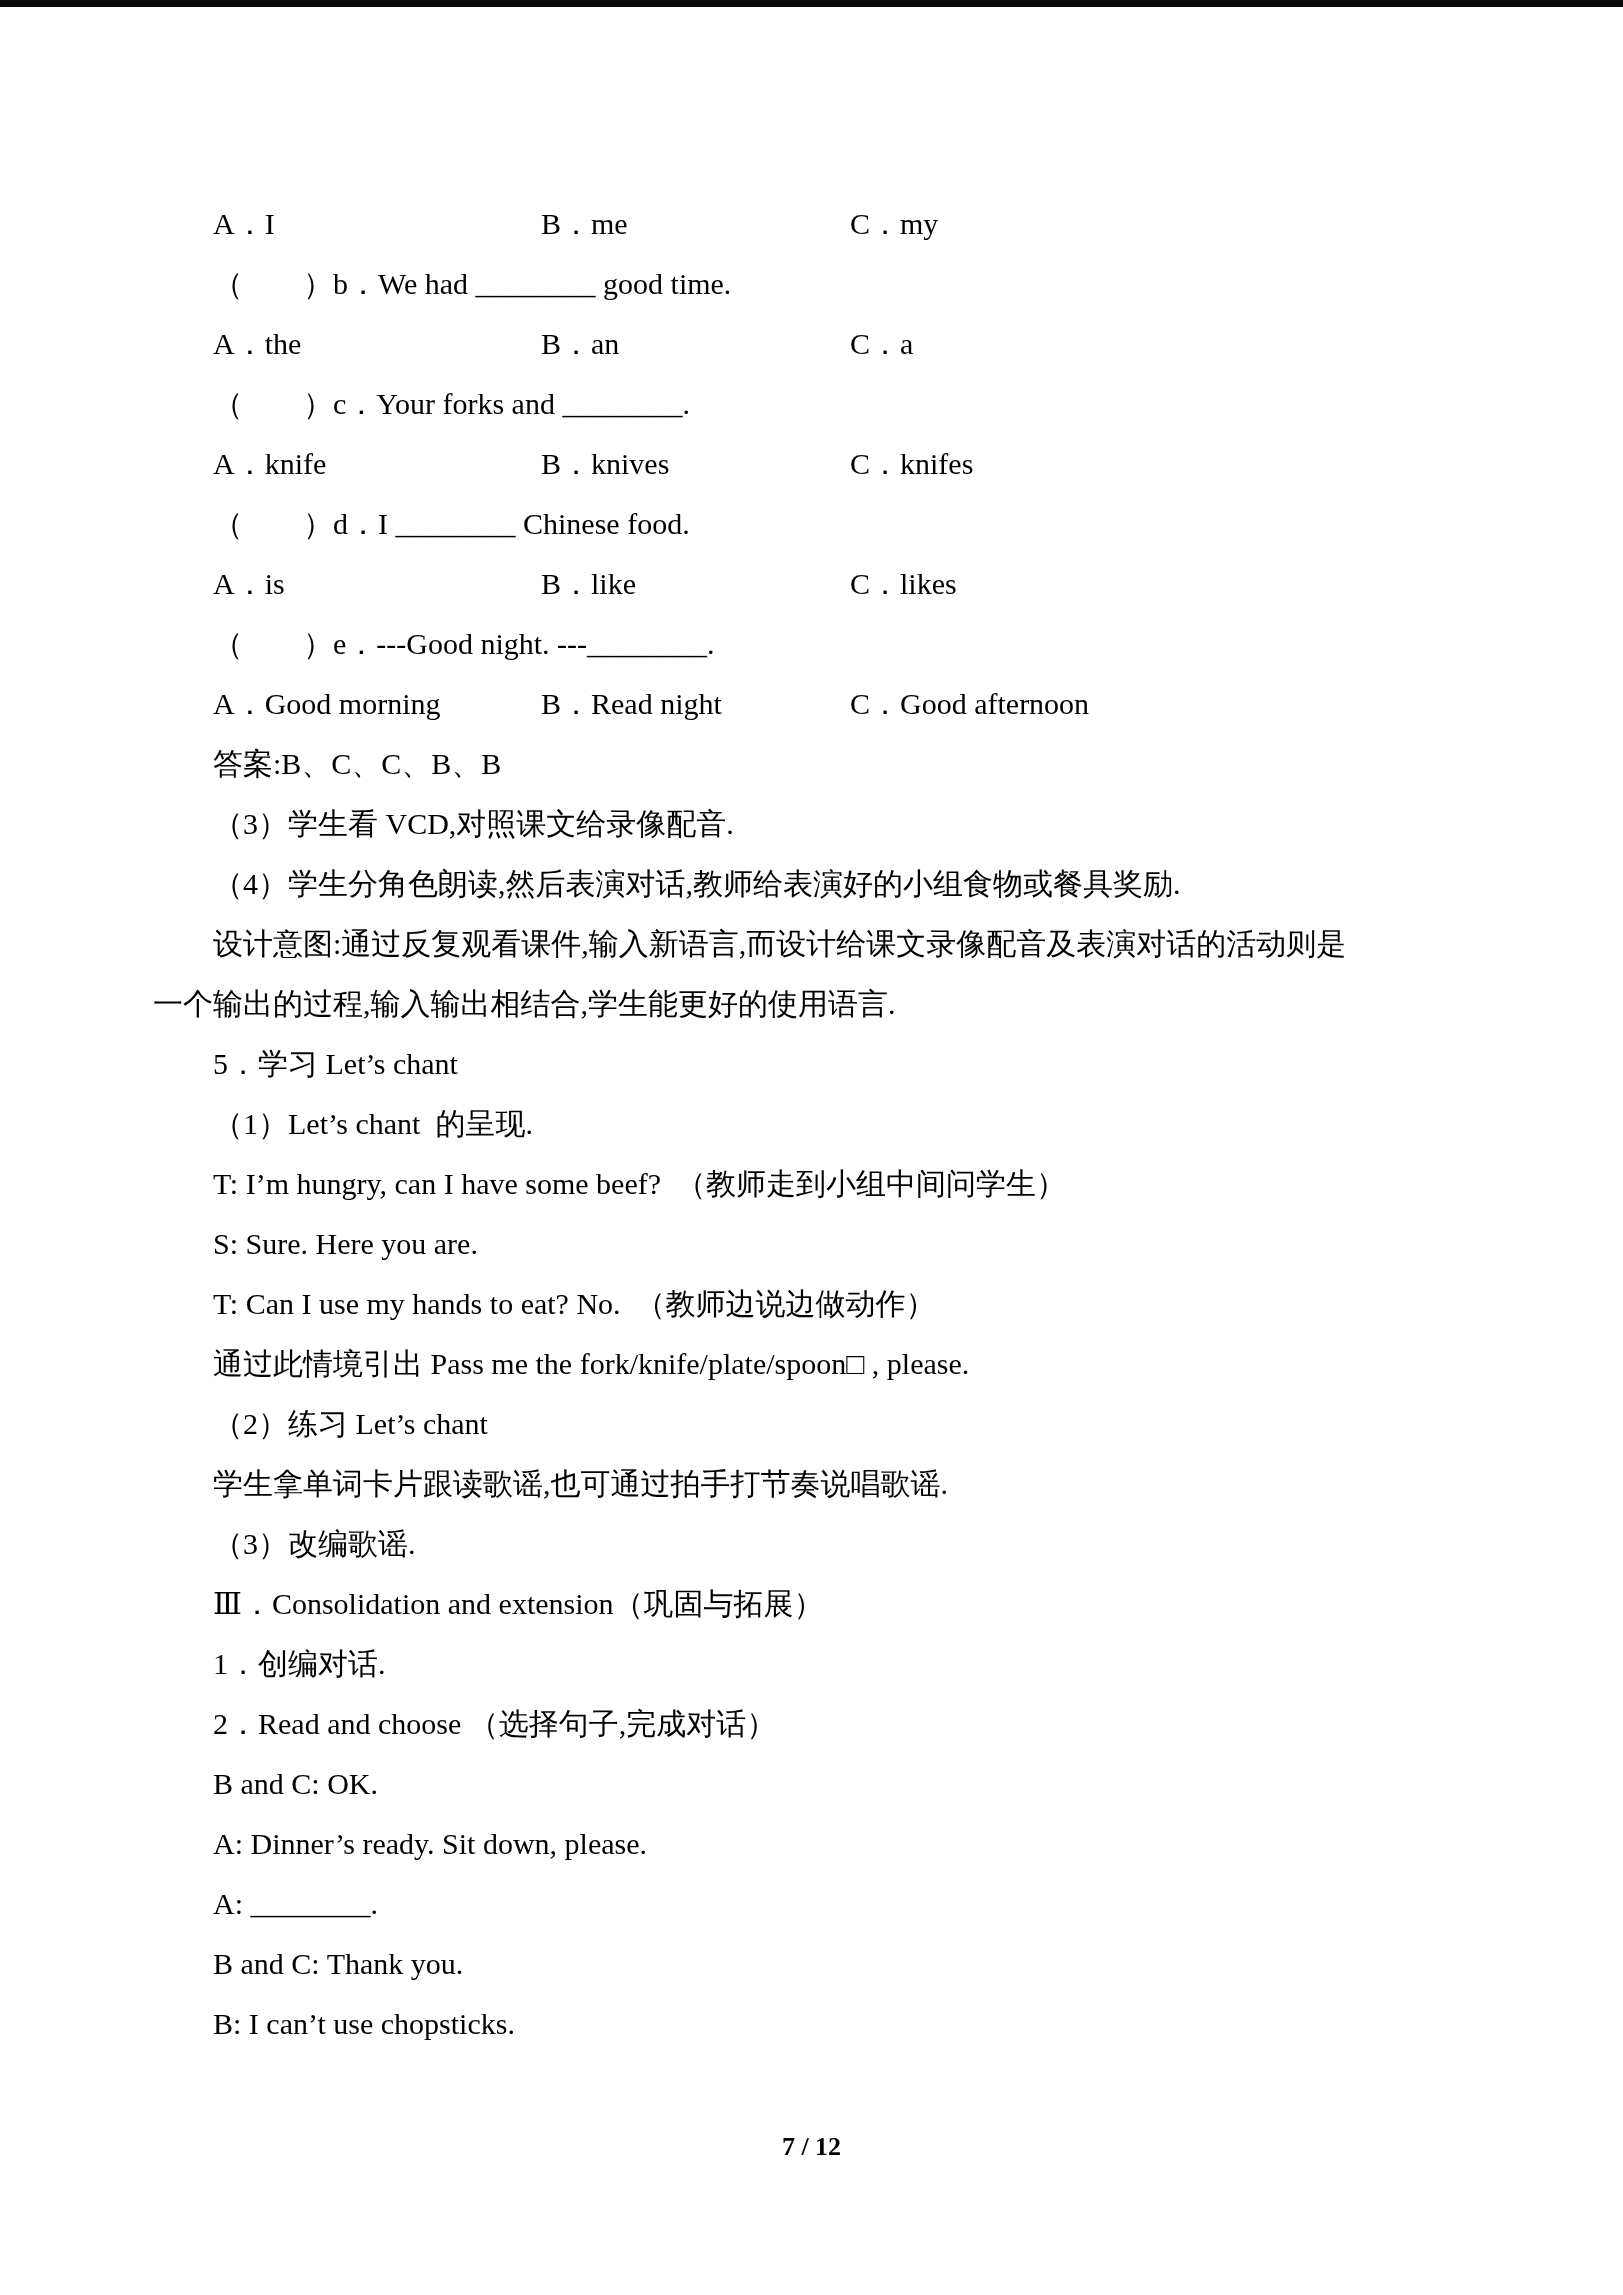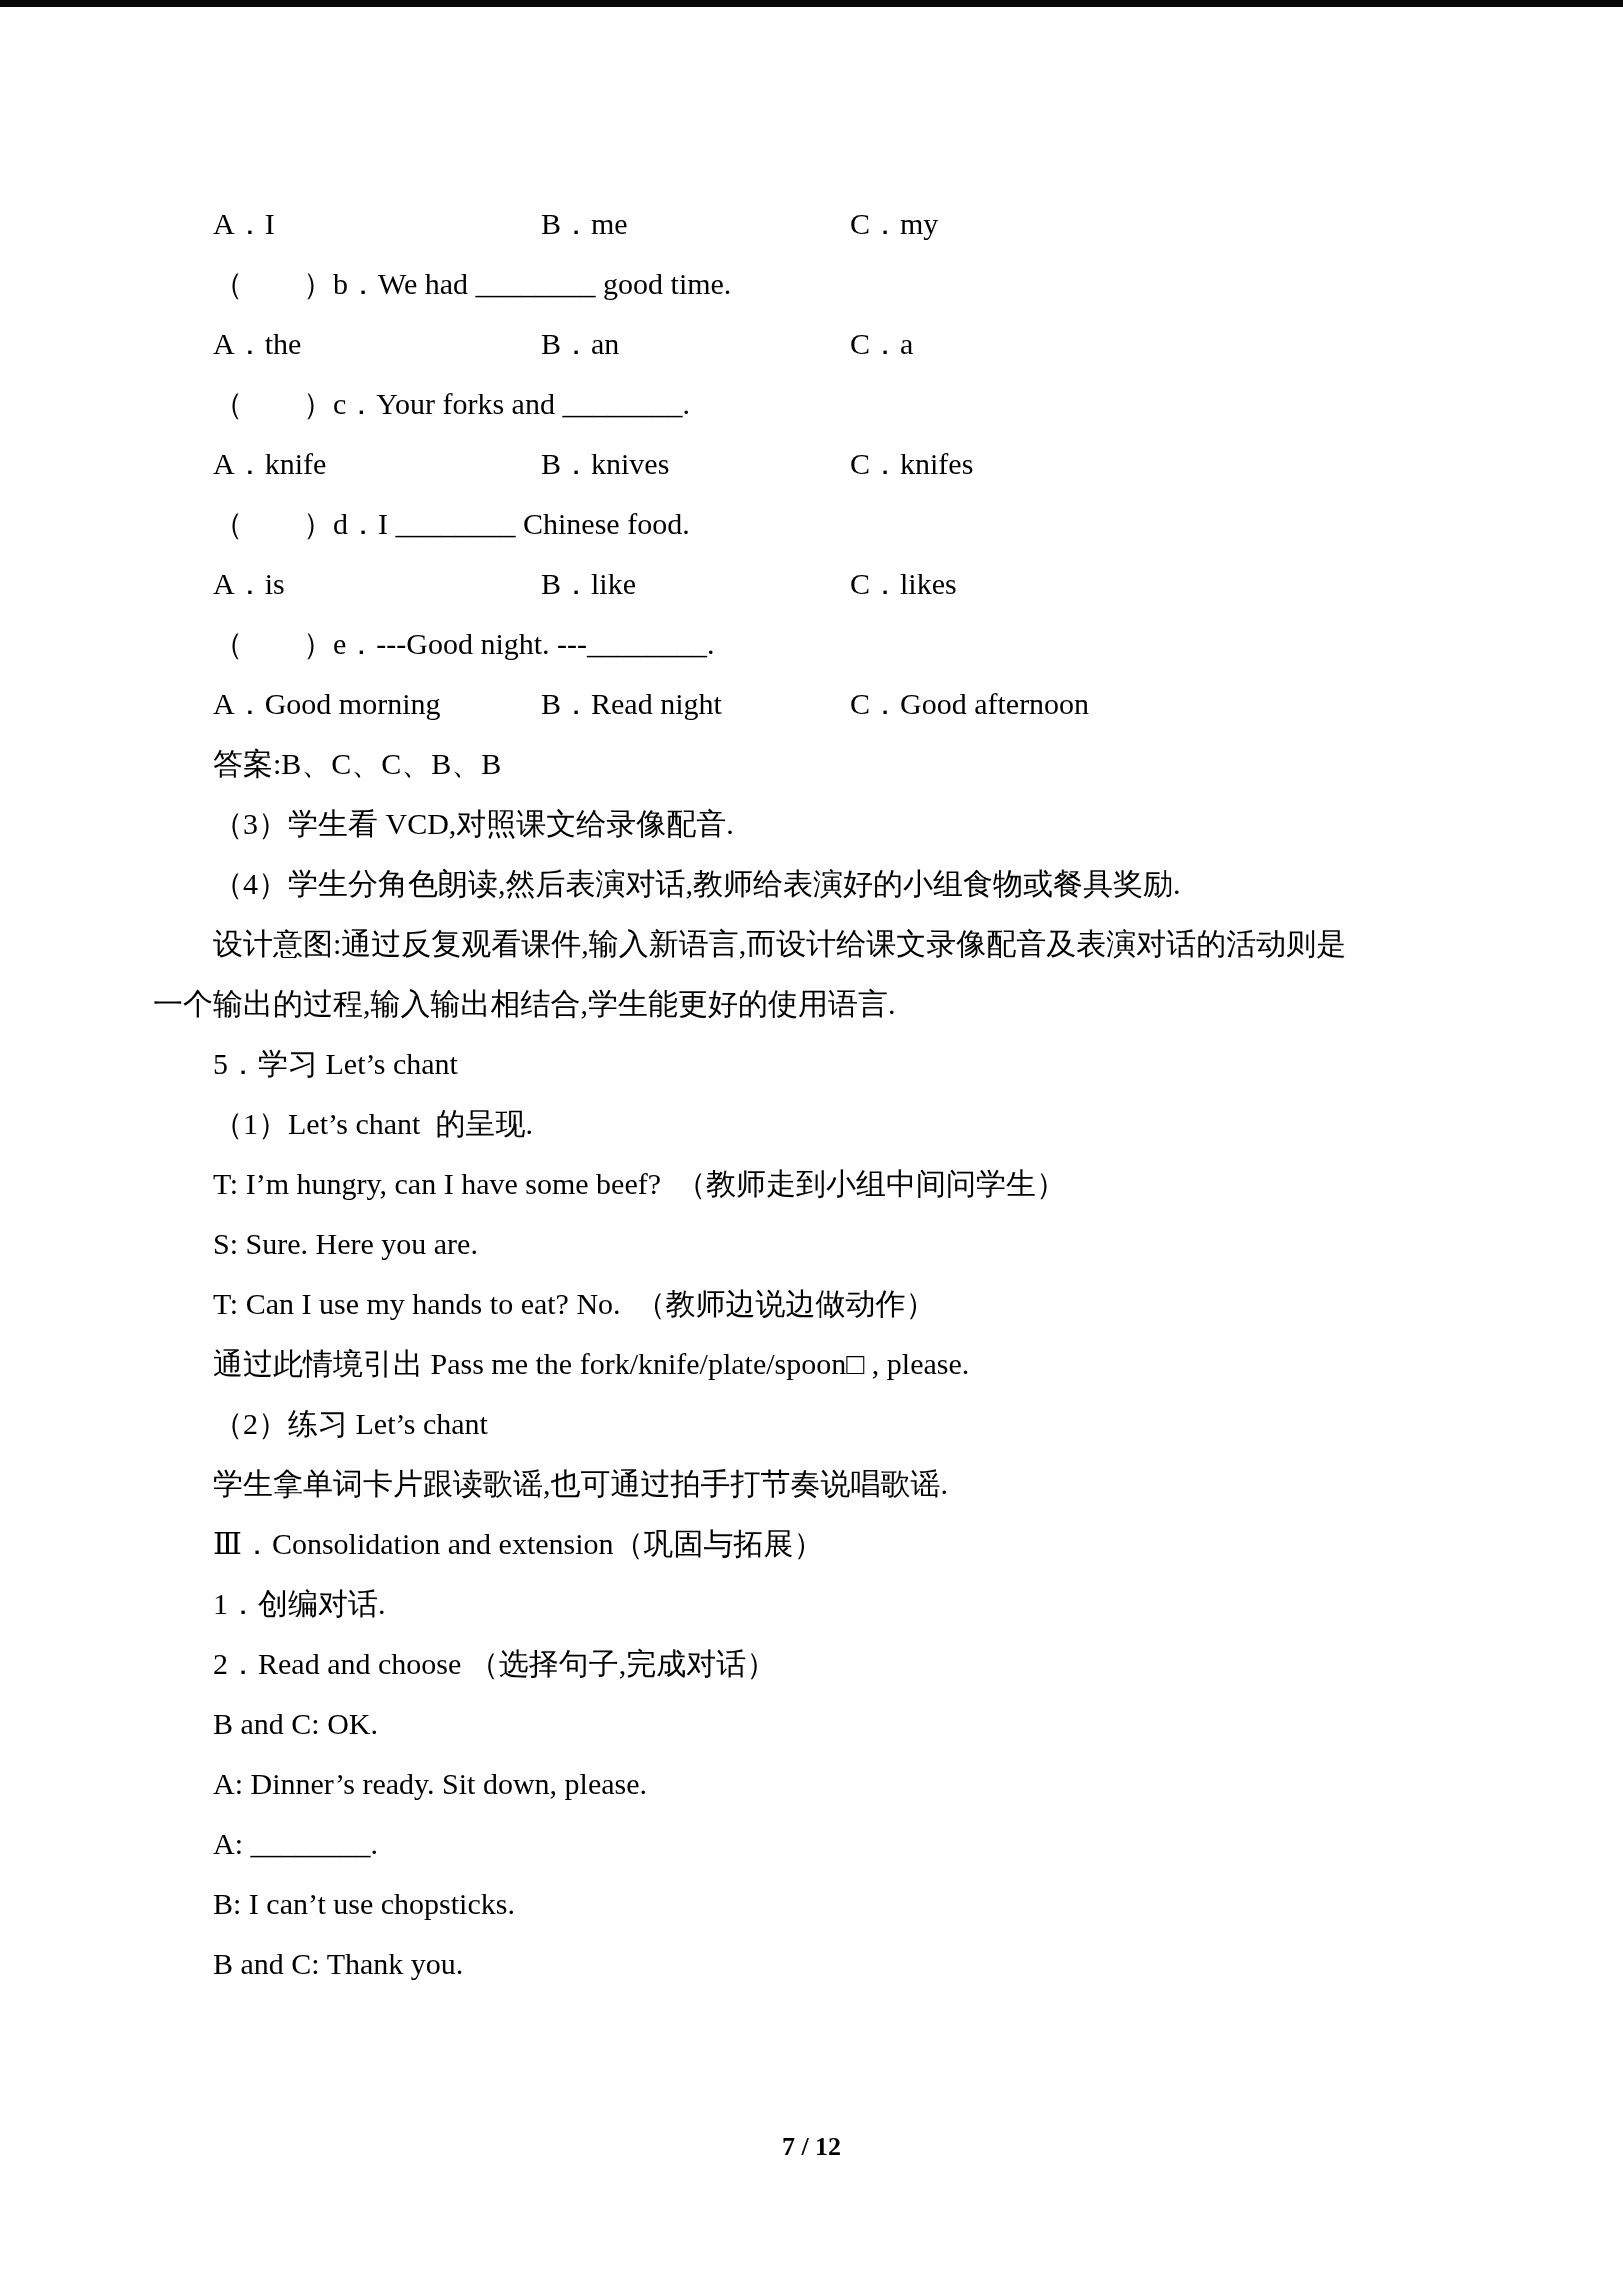--- a/index.html
+++ b/index.html
@@ -111,25 +111,26 @@
   <div class="line">设计意图:通过反复观看课件,输入新语言,而设计给课文录像配音及表演对话的活动则是</div>
   <div class="line flush">一个输出的过程,输入输出相结合,学生能更好的使用语言.</div>
   <div class="line">5．学习 Let’s chant</div>
   <div class="line">（1）Let’s chant  的呈现.</div>
   <div class="line">T: I’m hungry, can I have some beef?  （教师走到小组中间问学生）</div>
   <div class="line">S: Sure. Here you are.</div>
   <div class="line">T: Can I use my hands to eat? No.  （教师边说边做动作）</div>
   <div class="line">通过此情境引出 Pass me the fork/knife/plate/spoon□ , please.</div>
   <div class="line">（2）练习 Let’s chant</div>
   <div class="line">学生拿单词卡片跟读歌谣,也可通过拍手打节奏说唱歌谣.</div>
+  <div class="line">（3）改编歌谣.</div>
   <div class="line">Ⅲ．Consolidation and extension（巩固与拓展）</div>
   <div class="line">1．创编对话.</div>
   <div class="line">2．Read and choose （选择句子,完成对话）</div>
   <div class="line">B and C: OK.</div>
   <div class="line">A: Dinner’s ready. Sit down, please.</div>
   <div class="line">A: ________.</div>
+  <div class="line">B and C: Thank you.</div>
   <div class="line">B: I can’t use chopsticks.</div>
-  <div class="line">B and C: Thank you.</div>
 
 </div>
 
 <div class="footer">7 / 12</div>
 
 
 </body></html>

